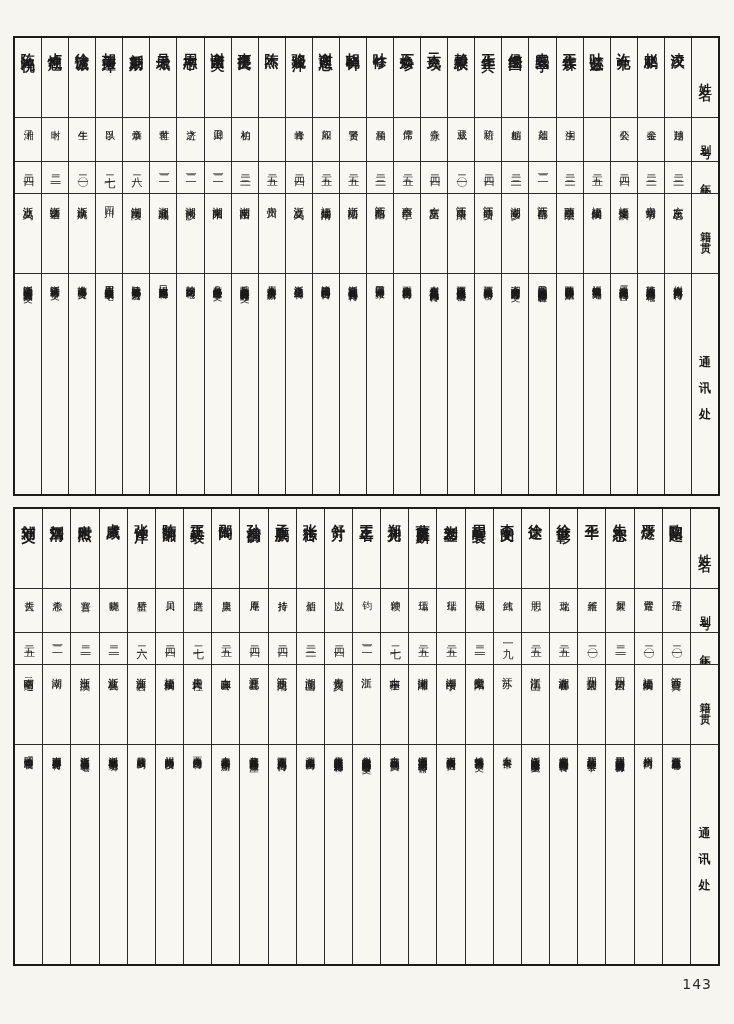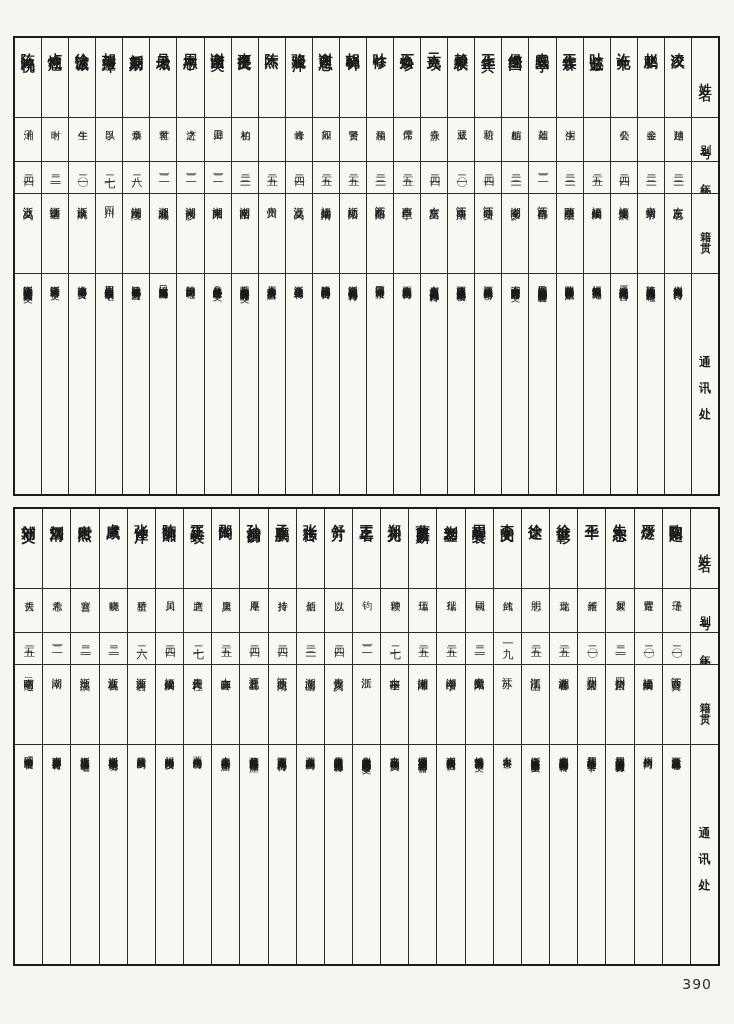--- a/index.html
+++ b/index.html
@@ -919,14 +919,14 @@
           <span class="vtext">二五</span>
         </div>
         <div class="cell native">
           <span class="vtext">云南昭通</span>
         </div>
         <div class="cell address">
           <span class="vtext">昭通宣道中学校转</span>
         </div>
       </div>
     </div>
-  <div class="page-number">390</div>
+  <div class="page-number">143</div>
 </div>
 
 </body></html>

